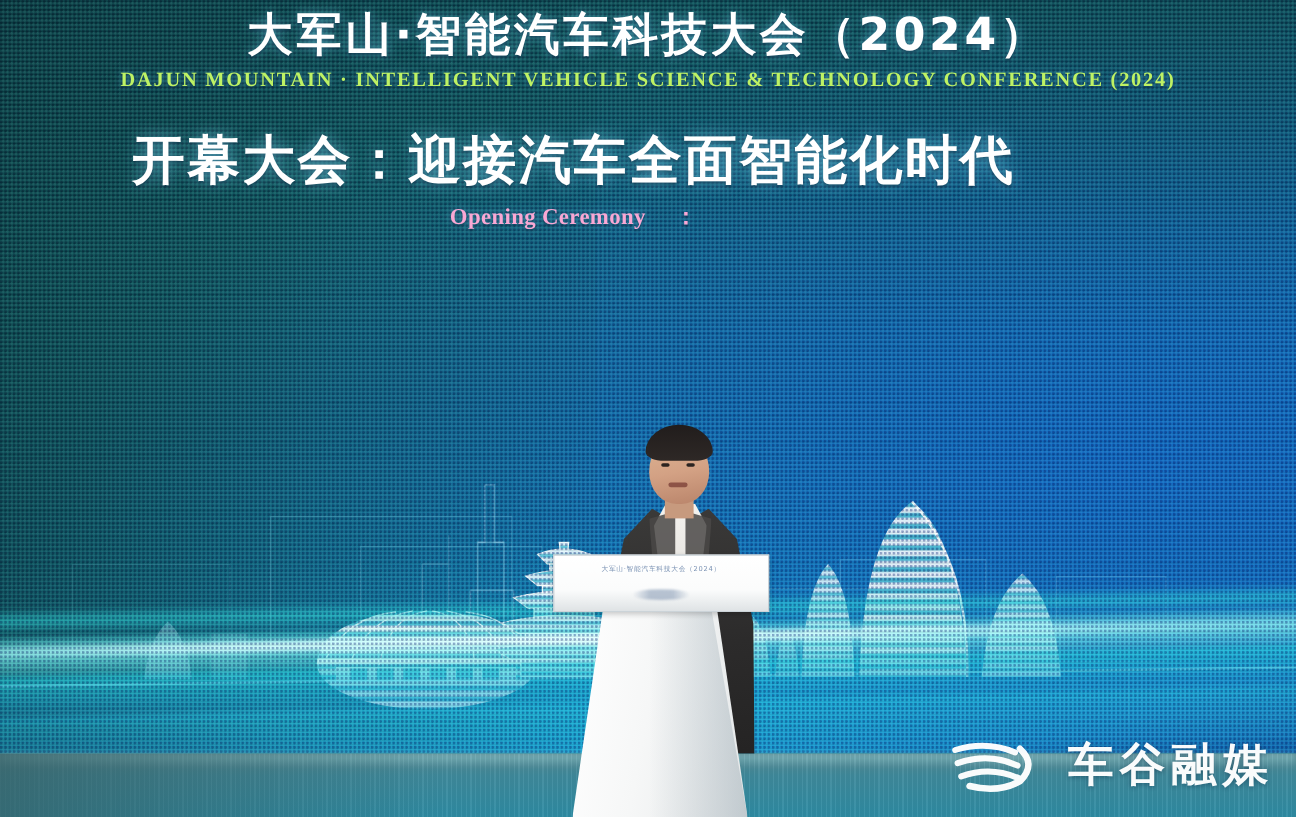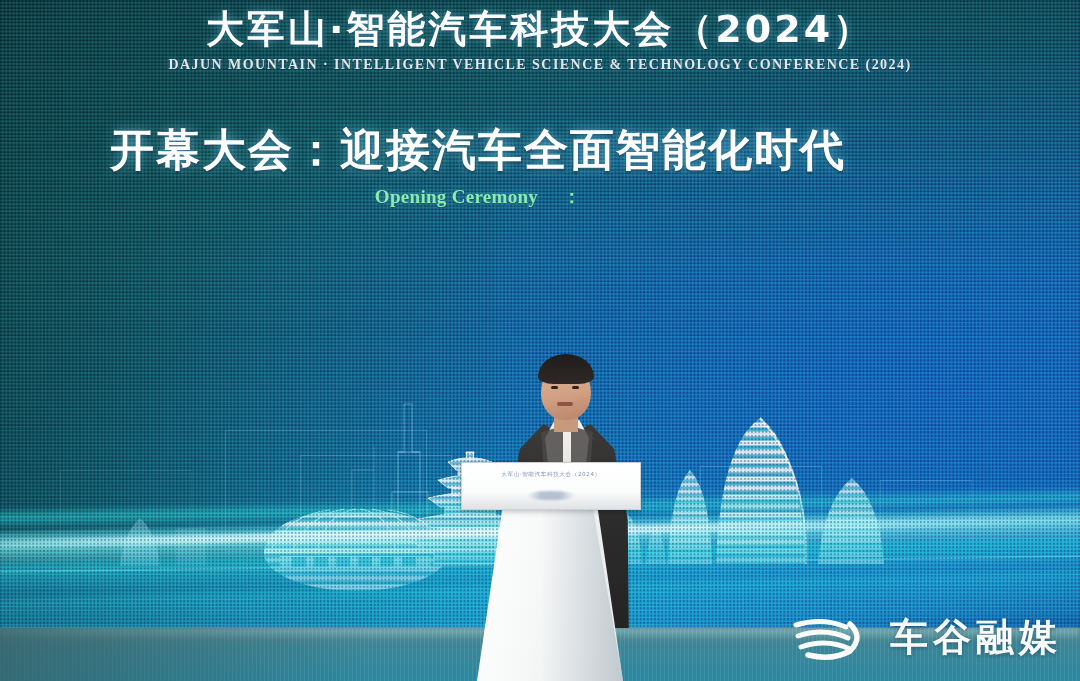--- a/index.html
+++ b/index.html
@@ -147,33 +147,33 @@
     font-size: 38px;
     font-weight: 700;
     letter-spacing: 3px;
     color: #ffffff;
     line-height: 1.15;
     text-shadow: 0 0 9px rgba(120,220,255,0.55), 0 1px 2px rgba(0,30,50,0.75);
     white-space: nowrap;
   }
   .title-en {
     font-family: "Liberation Serif", "DejaVu Serif", serif;
-    font-size: 14px;
+    font-size: 17px;
     font-weight: 700;
     letter-spacing: 1.45px;
-    color: #e5e5e5;
+    color: #bef264;
     margin-top: 5px;
     text-shadow: 0 0 6px rgba(110,210,255,0.5), 0 1px 2px rgba(0,30,50,0.7);
     white-space: nowrap;
   }
 
   .subtitle-block {
     position: absolute;
     left: 0;
-    top: 124px;
+    top: 108px;
     width: 956px;
     text-align: center;
     z-index: 30;
   }
   .subtitle-cn {
     font-family: "DejaVu Sans", "Liberation Sans", sans-serif;
     font-size: 44px;
     font-weight: 700;
     letter-spacing: 2px;
     color: #ffffff;
@@ -187,21 +187,21 @@
     justify-content: center;
     align-items: baseline;
     gap: 10px;
     white-space: nowrap;
   }
   .subtitle-en {
     font-family: "Liberation Serif", "DejaVu Serif", serif;
     font-size: 19px;
     font-weight: 600;
     letter-spacing: 0.3px;
-    color: #86efac;
+    color: #f9a8d4;
     text-shadow: 0 0 8px rgba(120,215,255,0.55), 0 1px 2px rgba(0,30,50,0.7);
   }
   .subtitle-en.colon { letter-spacing: 0; }
   .subtitle-en.left { padding-right: 14px; }
 
   
   .speaker {
     position: absolute;
     left: 497px;
     top: 352px;

